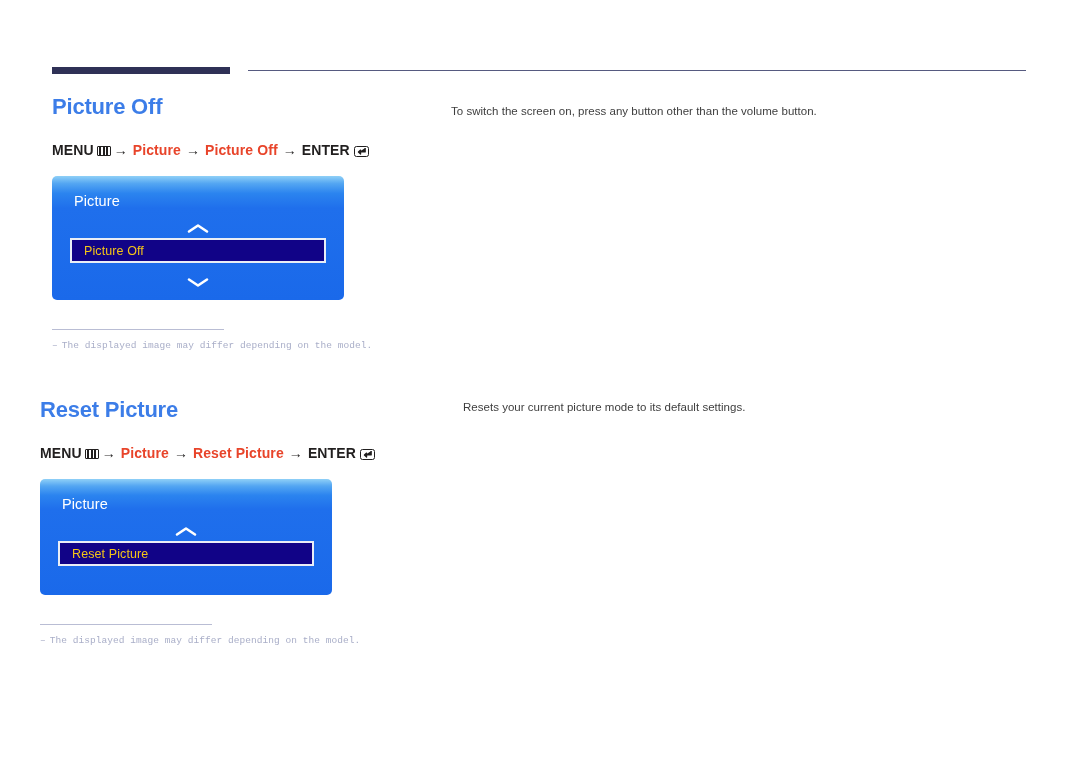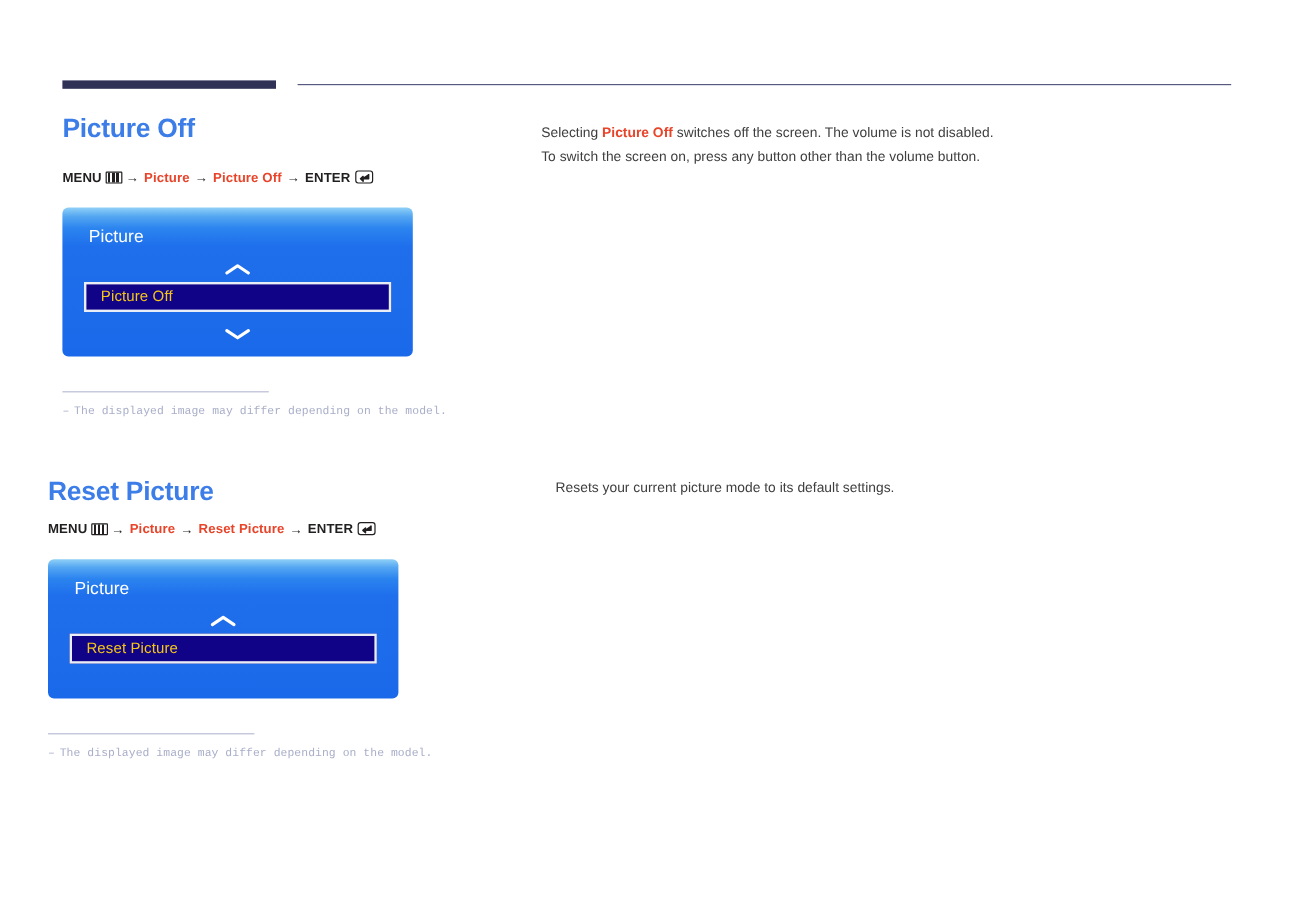--- a/index.html
+++ b/index.html
@@ -39,21 +39,21 @@
   
   .section-title {
     color: #3c7de8;
     font-size: 22px;
     font-weight: bold;
     letter-spacing: -0.2px;
     white-space: nowrap;
   }
 
   .menu-path {
-    font-size: 11px;
+    font-size: 14px;
     font-weight: bold;
     color: #211f1f;
     white-space: nowrap;
     letter-spacing: 0.1px;
   }
   .menu-path .red { color: #e8442a; }
   .menu-path .arrow { font-weight: normal; padding: 0 1px; }
 
   .icon-menu {
     display: inline-block;
@@ -197,32 +197,29 @@
     <div class="note-rule"></div>
     <div class="note-text">
       <span class="note-dash">–</span><span>The displayed image may differ depending on the model.</span>
     </div>
   </div>
 
 </div>
 
 <div class="section body-text" style="left:451px; top:101px; width:520px;">
   <div>
-    <span>Selecting </span><span class="red-bold">Picture Off</span><span> switches off the screen. The volume is not disabled.</span>
-  </div>
-  <div>
     <span>To switch the screen on, press any button other than the volume button.</span>
   </div>
 </div>
 
 <div class="section" style="left:40px; top:397px;">
 
   <div class="section-title">Reset Picture</div>
 
-  <div class="menu-path" style="margin-top:12px;">
+  <div class="menu-path" style="margin-top:22px;">
     <span>MENU</span><span class="icon-menu"></span><span class="arrow">→</span> <span class="red">Picture</span> <span class="arrow">→</span> <span class="red">Reset Picture</span> <span class="arrow">→</span> <span>ENTER</span><span class="icon-enter"><svg width="11" height="9" viewBox="0 0 11 9">
           <path d="M9.2 0.9 L9.2 5.0 L3.0 5.0 M4.6 3.0 L2.4 5.0 L4.6 7.0 Z" fill="#211f1f" stroke="#211f1f" stroke-width="1.2" stroke-linejoin="round"></path>
         </svg></span>
   </div>
 
   <div class="osd" style="margin-top:18px; height:116px;">
     <div class="osd-title">Picture</div>
     <div class="osd-chevron" style="margin-top:9px;">
       <svg width="22" height="11" viewBox="0 0 22 11">
           <path d="M2 8.5 L11 2.5 L20 8.5" fill="none" stroke="#ffffff" stroke-width="2.6" stroke-linecap="round" stroke-linejoin="round"></path>

